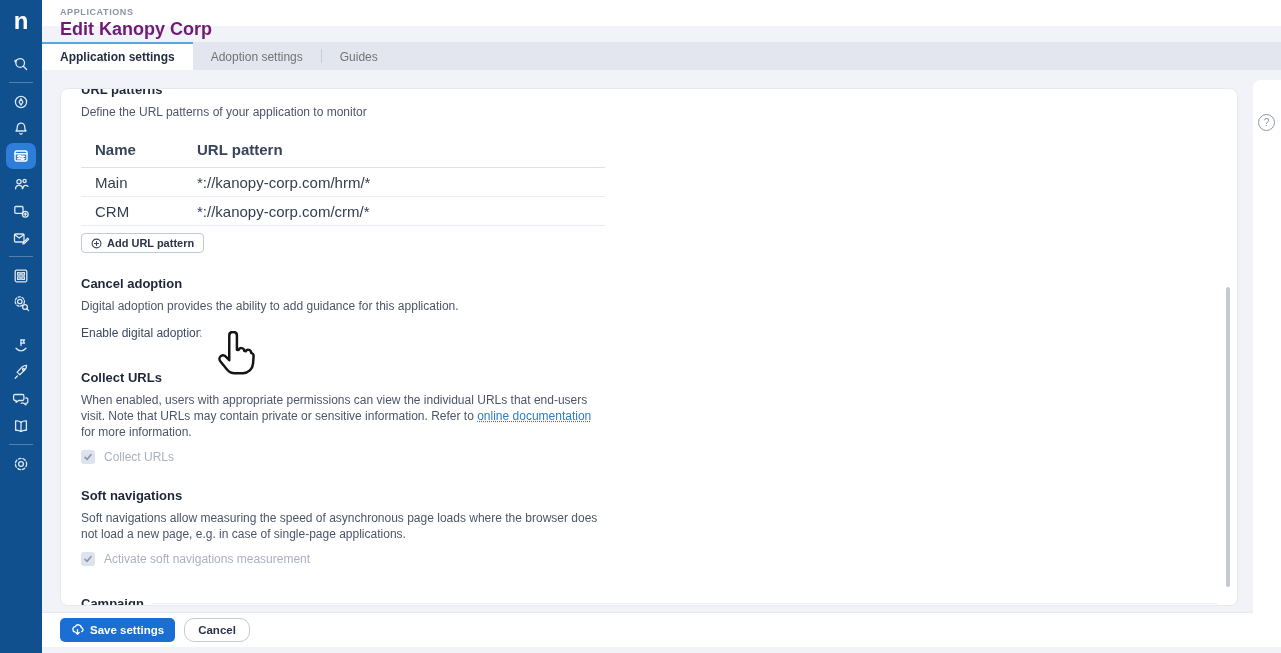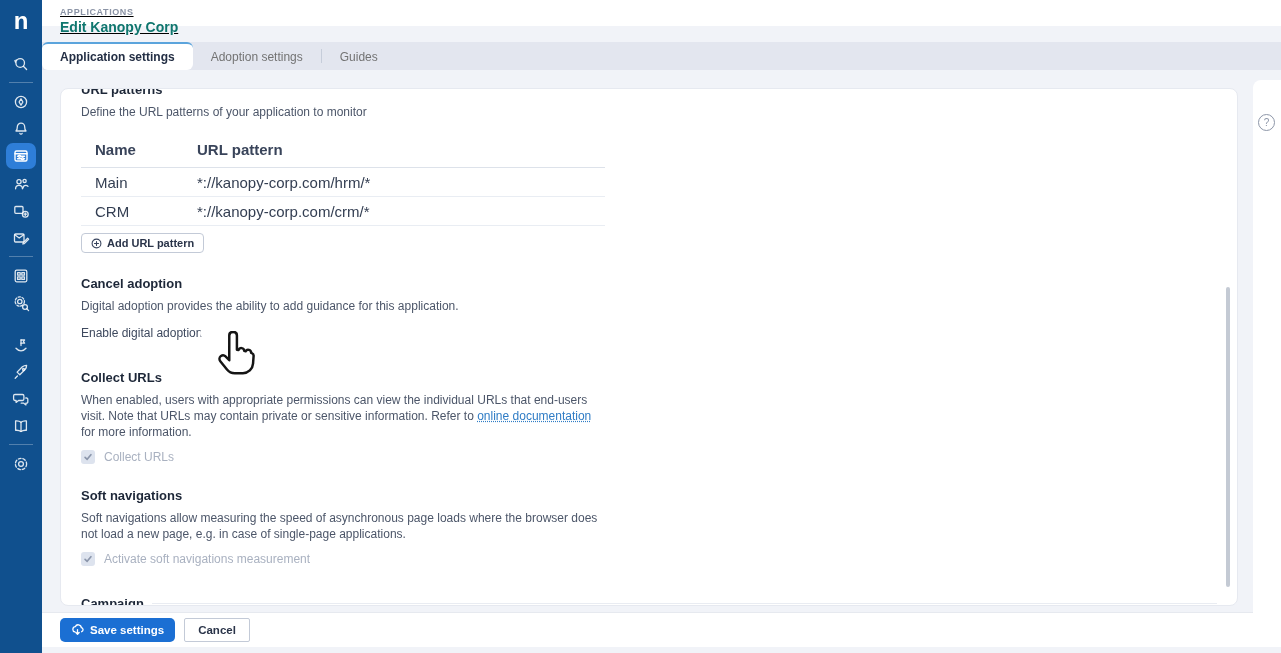--- a/index.html
+++ b/index.html
@@ -10,28 +10,28 @@
   .sidebar { position:absolute; left:0; top:0; width:42px; height:653px; background:#10508e; z-index:30; display:flex; flex-direction:column; align-items:center; }
   .logo { width:42px; height:42px; display:flex; align-items:center; justify-content:center; color:#fff; font-size:24px; font-weight:bold; line-height:1; cursor:pointer; }
   .nav-item { width:30px; height:27px; display:flex; align-items:center; justify-content:center; cursor:pointer; }
   .nav-item svg { width:18px; height:18px; stroke:rgba(255,255,255,.86); fill:none; stroke-width:1.3; stroke-linecap:round; stroke-linejoin:round; }
   .nav-item.active { background:#2e7ed8; border-radius:7px; width:30px; height:26px; margin:1px 0; }
   .nav-item.active svg { stroke:#ffffff; stroke-width:1.4; }
   .nav-divider { width:24px; height:1px; background:rgba(255,255,255,.28); margin:5px 0; }
   .nav-spacer { height:15px; }
 
   
-  .header { position:absolute; left:42px; top:0; width:1239px; height:26px; background:#ffffff; padding:7px 0 0 18px;text-decoration:underline; }
+  .header { position:absolute; left:42px; top:0; width:1239px; height:26px; background:#ffffff; padding:7px 0 0 18px; }
   .eyebrow { font-size:9px; letter-spacing:.6px; color:#8a93a5; font-weight:bold; }
-  .page-title { font-size:14px; font-weight:bold; color:#0f766e; margin-top:2px; }
+  .page-title { font-size:18px; font-weight:bold; color:#701a75; margin-top:2px; }
 
   
   .tabbar { position:absolute; left:42px; top:42px; width:1239px; height:28px; background:#e3e6ef; display:flex; align-items:stretch; }
   .tab { display:flex; align-items:center; padding:0 18px; font-size:12px; color:#737373; cursor:pointer; border-top:2px solid transparent; }
-  .tab.active { background:#ffffff; color:#232e44; font-weight:bold; border-top:2px solid #5ba4dc;border-radius:6px; }
+  .tab.active { background:#ffffff; color:#232e44; font-weight:bold; border-top:2px solid #5ba4dc; }
   .tab-sep { width:1px; height:14px; background:#c6cdda; align-self:center; }
 
   
   .card { position:absolute; left:60px; top:88px; width:1178px; height:518px; background:#fff; border:1px solid #e6e9f0; border-radius:8px; overflow:hidden; padding:0 20px; }
   .section-h { font-size:13px; font-weight:bold; color:#1d2738; }
   .section-h.clipped { margin-top:-7px; }
   .desc { font-size:12px; color:#4c5669; margin-top:7px; max-width:527px; line-height:16px; }
   .link { color:#2f7cc5; text-decoration:underline; text-decoration-style:dotted; cursor:pointer; }
 
   
@@ -65,21 +65,21 @@
   .scroll-thumb { position:absolute; right:7px; top:198px; width:4px; height:300px; border-radius:2px; background:#c4cad4; cursor:grab; }
 
   
   .help-panel { position:absolute; left:1253px; top:80px; width:28px; height:538px; background:#fff; border-radius:8px 0 0 0; z-index:5; }
   .help-btn { position:absolute; left:5px; top:34px; width:17px; height:17px; border:1.2px solid #8d96a8; border-radius:50%; color:#8d96a8; font-size:10px; display:flex; align-items:center; justify-content:center; cursor:pointer; background:#fff; }
 
   
   .footer { position:absolute; left:42px; top:612px; width:1239px; height:35px; background:#fff; border-top:1px solid #e6e9ef; display:flex; align-items:center; padding-left:18px; gap:9px; }
   .btn-save { height:24px; display:inline-flex; align-items:center; gap:6px; background:#1b6fd3; color:#fff; border:none; border-radius:5px; padding:0 11px; font-size:11.5px; font-weight:bold; cursor:pointer; font-family:"Liberation Sans",sans-serif; }
   .btn-save svg { width:13px; height:13px; stroke:#fff; fill:none; stroke-width:1.4; stroke-linecap:round; stroke-linejoin:round; }
-  .btn-cancel { height:24px; background:#fff; border:1px solid #c3cad7; border-radius:2px; padding:0 13px; font-size:11.5px; font-weight:bold; color:#2a3449; cursor:pointer; font-family:"Liberation Sans",sans-serif; }
+  .btn-cancel { height:24px; background:#fff; border:1px solid #c3cad7; border-radius:10px; padding:0 13px; font-size:11.5px; font-weight:bold; color:#2a3449; cursor:pointer; font-family:"Liberation Sans",sans-serif; }
 </style>
 </head>
 <body>
 
 <div class="sidebar">
   <div class="logo">n</div>
   <div style="height:8px"></div>
 
   <div class="nav-item">
     <svg viewBox="0 0 18 18">

